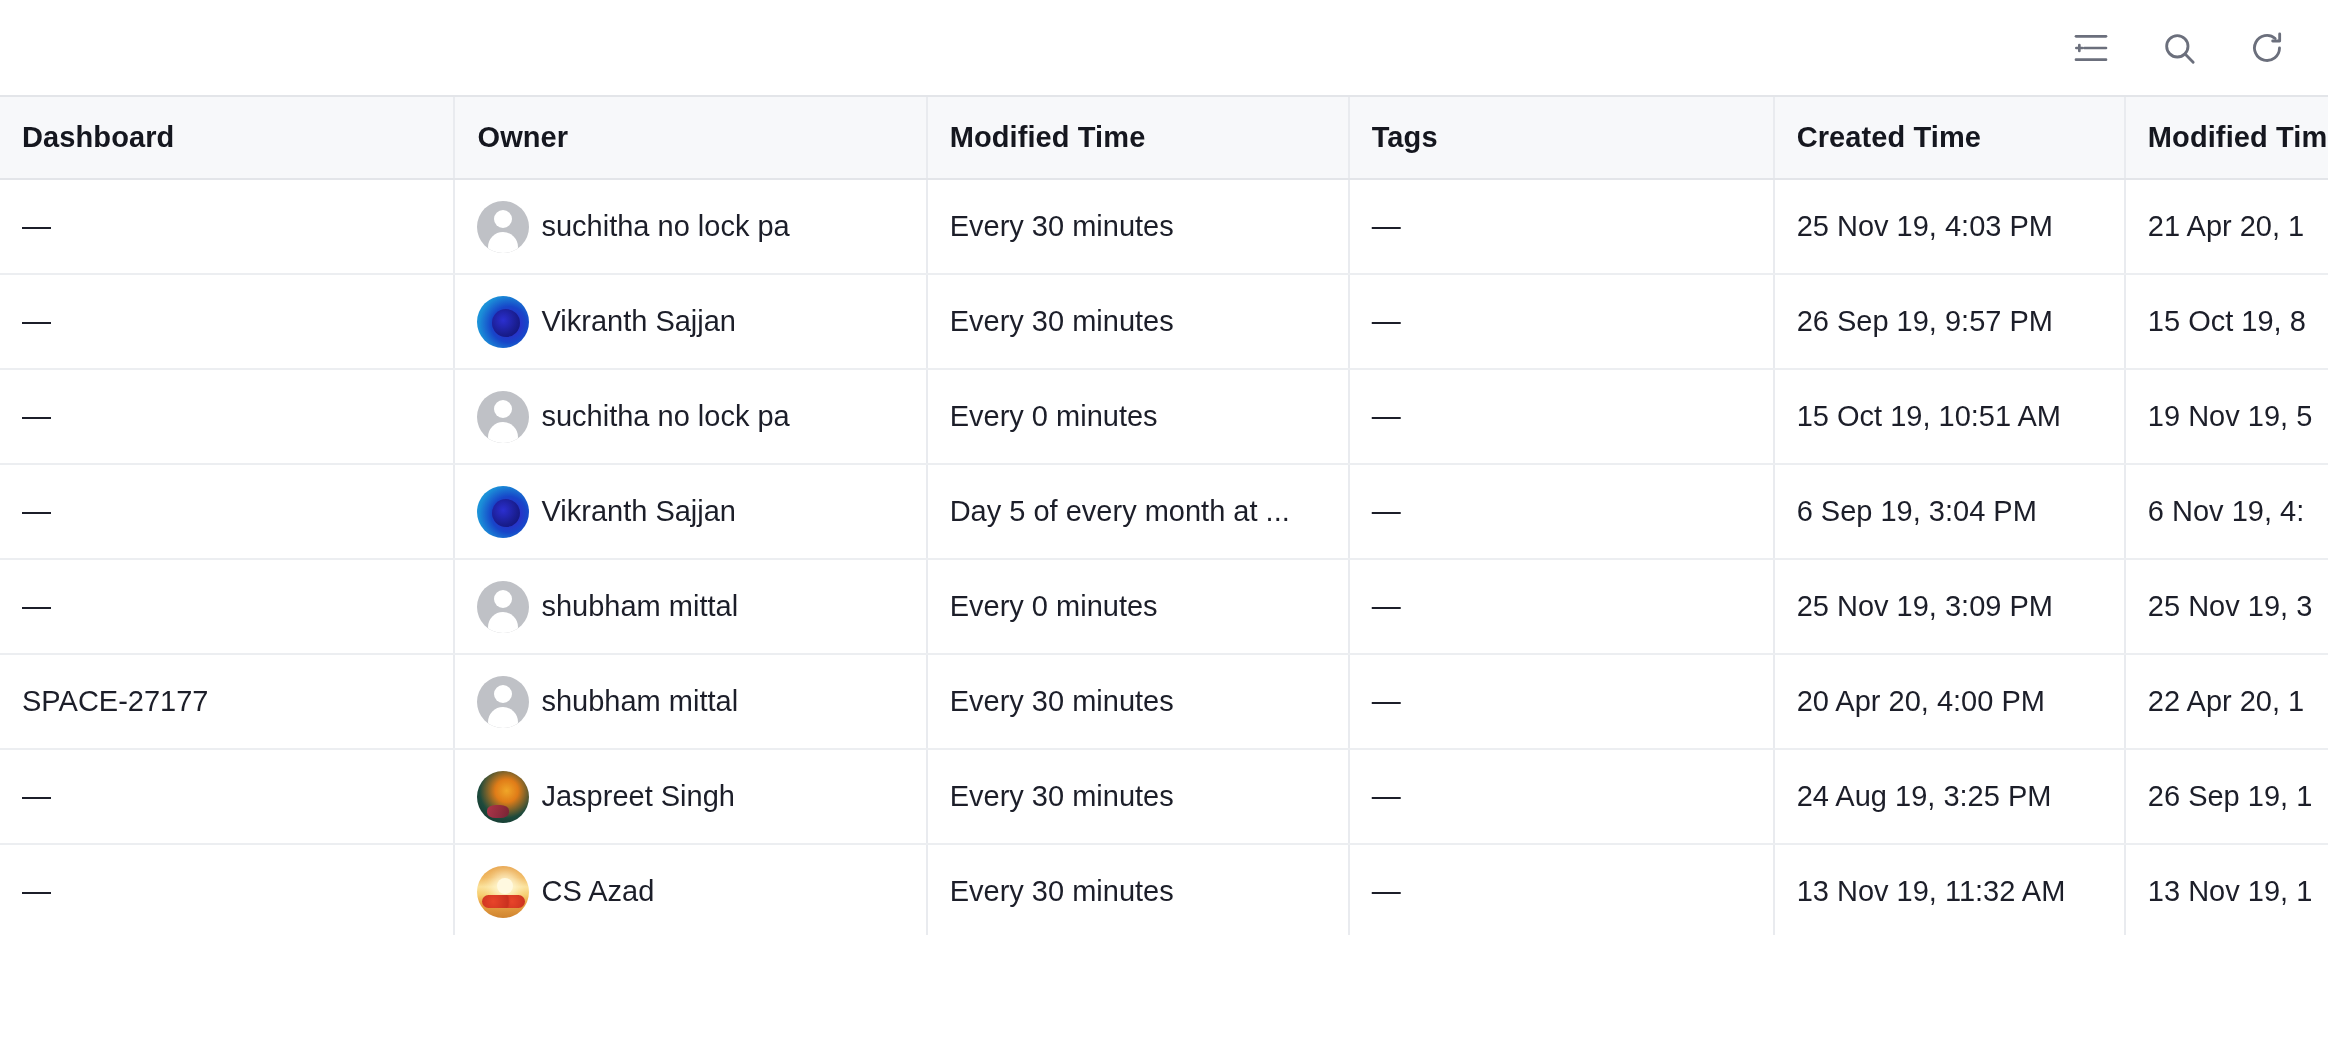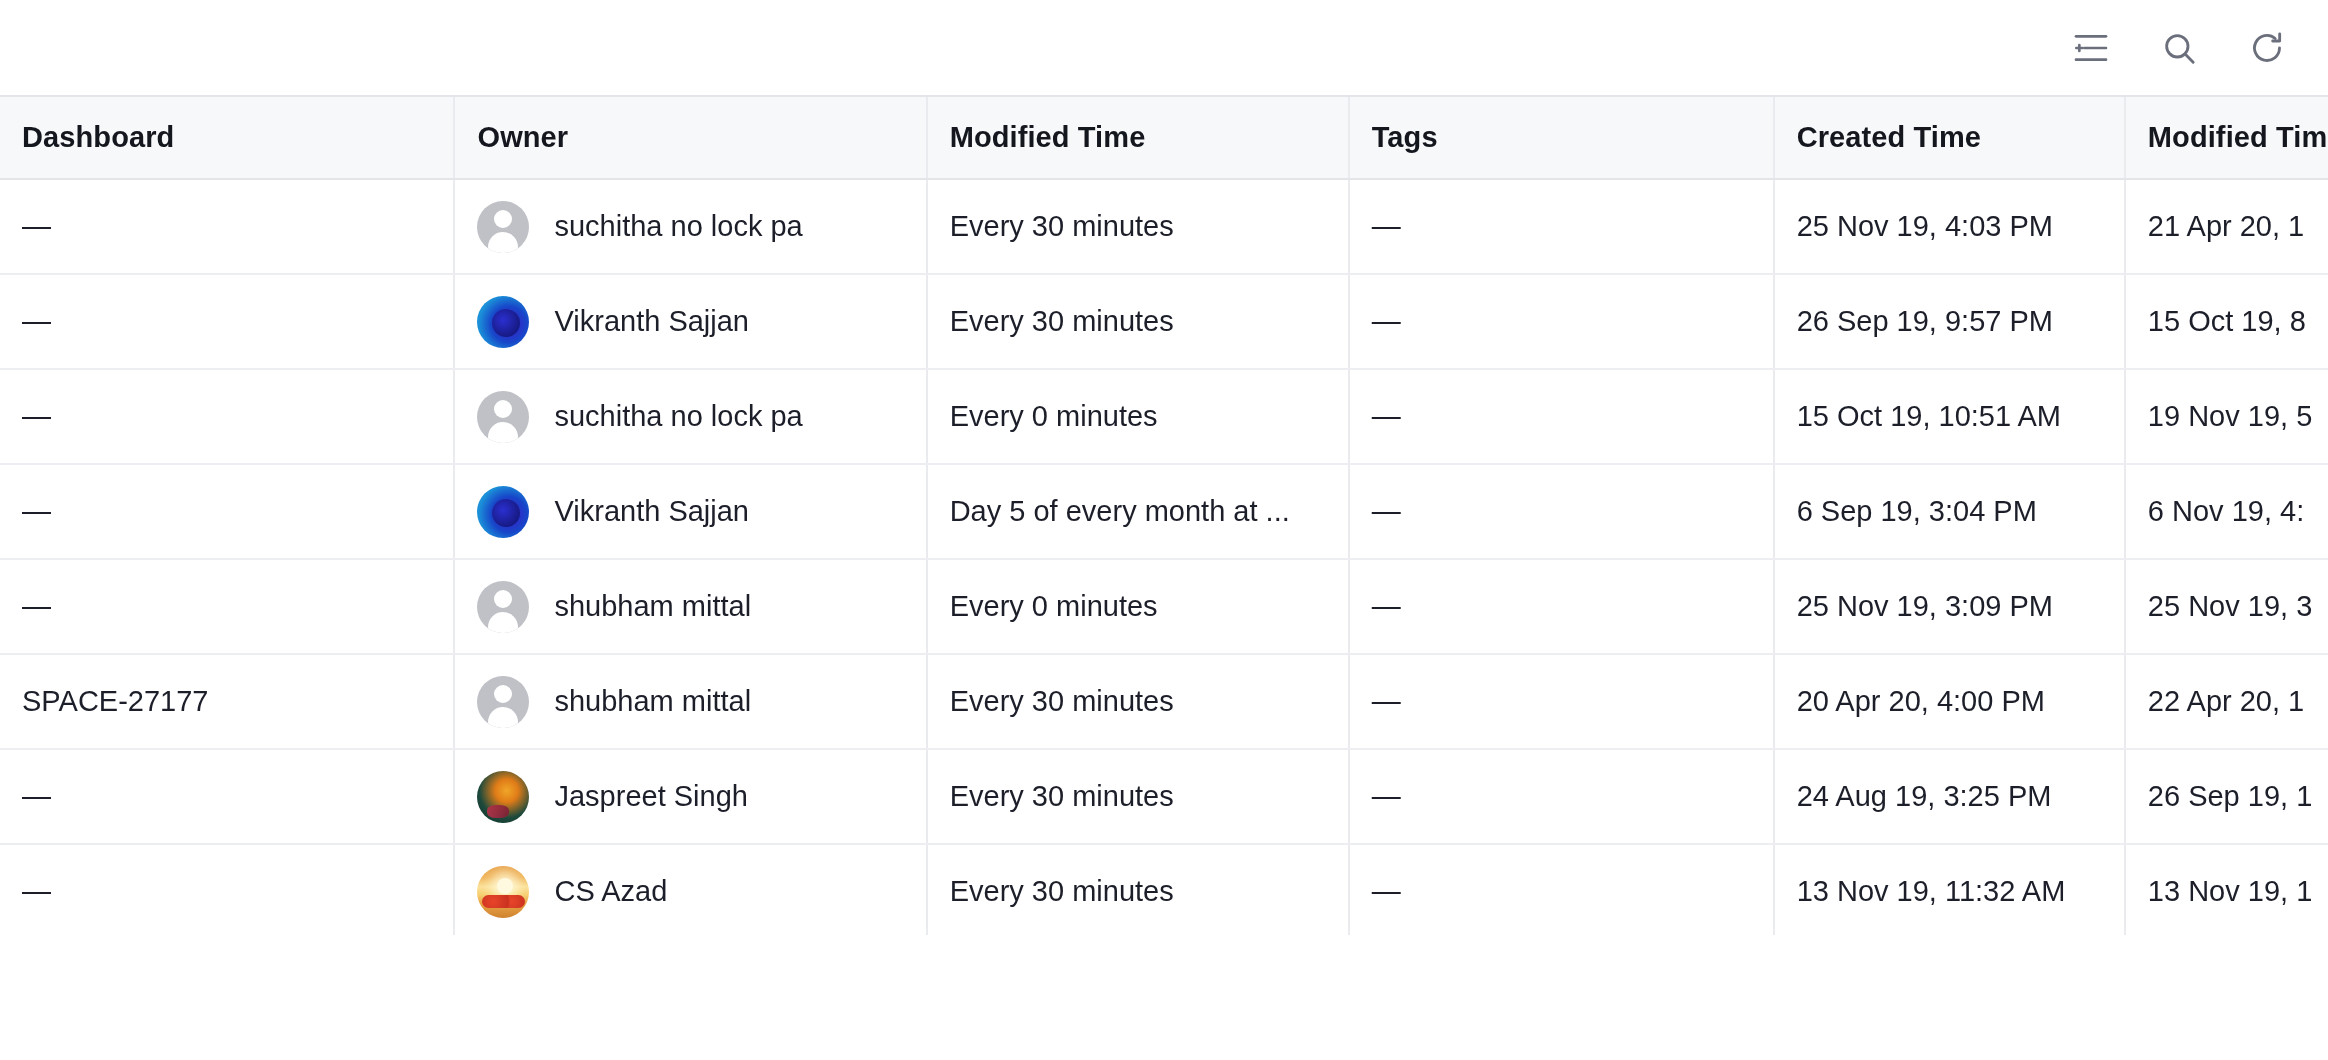--- a/index.html
+++ b/index.html
@@ -131,21 +131,21 @@
   .col-tags      { width: 288px; }
   .col-created   { width: 238px; }
   .col-modified  { width: 240px; }
 
   .dash-mark {
     color: #5f6472;
     font-size: 29px;
     letter-spacing: 0;
   }
 
-  .owner-cell { display: flex; align-items: center; gap: 25px; }
+  .owner-cell { display: flex; align-items: center; gap: 12px; }
 
   .avatar {
     width: 52px;
     height: 52px;
     border-radius: 50%;
     flex: 0 0 52px;
     overflow: hidden;
     position: relative;
     background: #bfc1c6;
   }

